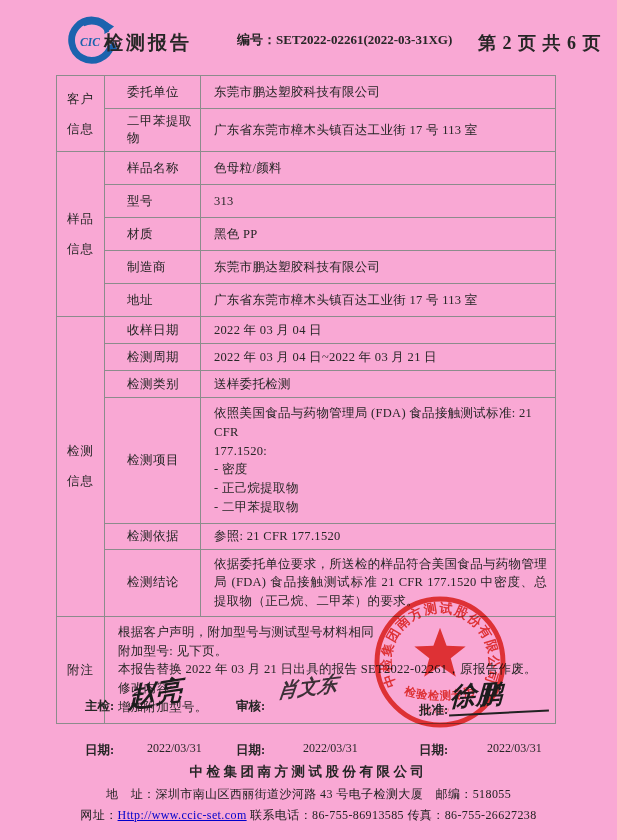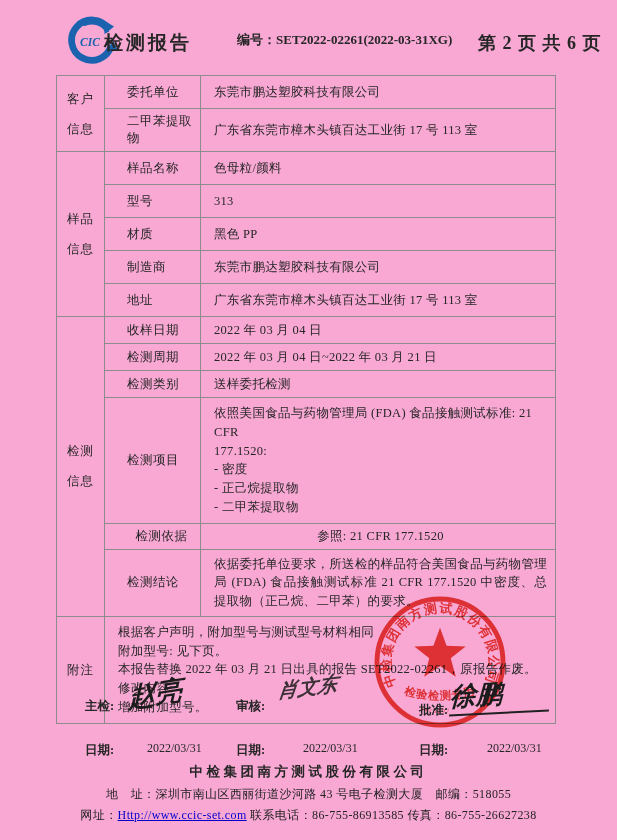--- a/index.html
+++ b/index.html
@@ -17,21 +17,21 @@
   .hdr-page { position:absolute; left:478px; top:31px; font-size:18px; font-weight:bold; letter-spacing:1px; }
   
   table.main { position:absolute; left:56px; top:75px; width:499px; border-collapse:collapse; table-layout:fixed; }
   table.main td { border:1px solid #8c8c8c; font-size:12.5px; vertical-align:middle; }
   td.sec { text-align:center; white-space:pre-line; line-height:2.4; letter-spacing:1px; }
   td.lbl { padding:4px 4px 4px 22px; letter-spacing:0.5px; }
   td.val { padding:4px 8px 4px 13px; letter-spacing:0.3px; }
   td.pre { white-space:pre-line; line-height:1.5; padding-top:6px; padding-bottom:6px; vertical-align:top; }
   td.just { text-align:justify; line-height:1.5; padding-top:5px; padding-bottom:5px; }
   tr.h33 { height:33px; } tr.h27 { height:27px; }
-  tr.h87 { height:87px; } tr.h26 { height:26px;text-align:center; }
+  tr.h87 { height:87px; } tr.h26 { height:26px; }
   tr.h56 { height:56px; } tr.h95 { height:95px; }
   
   .sig-label { position:absolute; font-size:12.5px; font-weight:bold; }
   .date-label { position:absolute; font-size:12.5px; font-weight:bold; }
   .date-val { position:absolute; font-size:12px; }
   .sig { position:absolute; font-style:italic; font-weight:bold; color:#1c1c1c; white-space:nowrap; }
   .sig1 { left:128px; top:676px; font-size:27px; transform:rotate(-9deg) skewX(-8deg); }
   .sig2 { left:278px; top:674px; font-size:20px; transform:rotate(-7deg) skewX(-14deg); opacity:.85; }
   .sig3 { left:450px; top:678px; font-size:26px; transform:rotate(-4deg) skewX(-6deg); z-index:6; }
   .sig3-tail { position:absolute; left:449px; top:712px; width:100px; height:0; border-top:2px solid #222;

